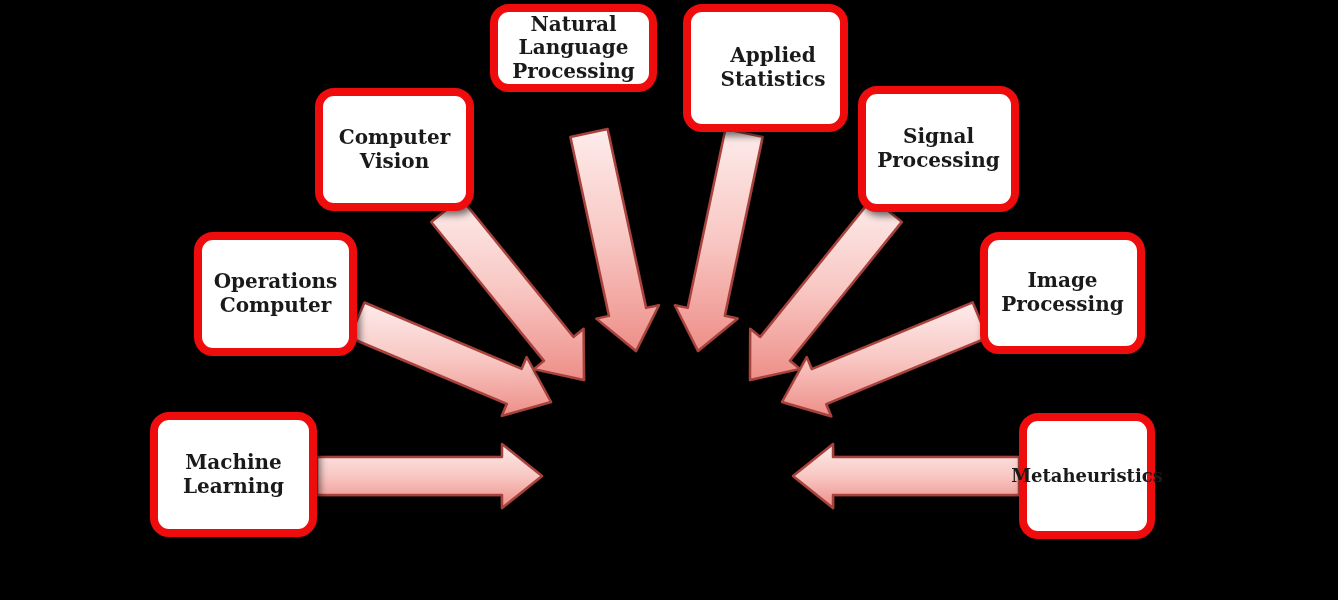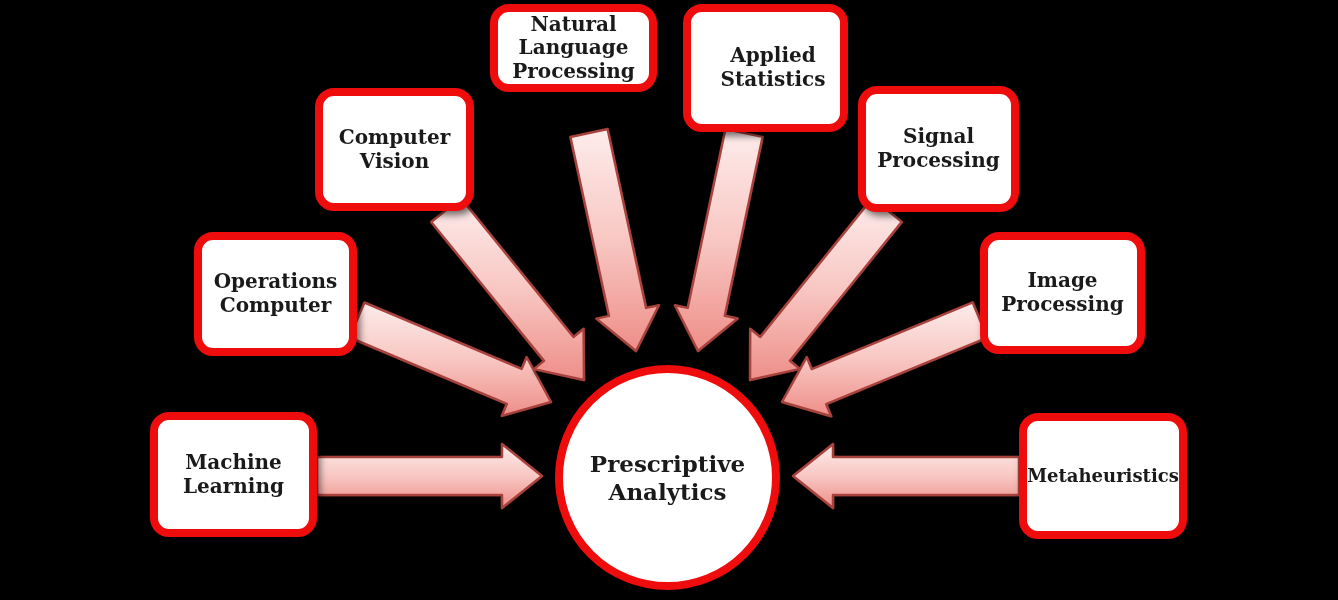--- a/index.html
+++ b/index.html
@@ -102,21 +102,18 @@
   </div>
 
   <div class="node" style="left:858px;top:86px;width:161px;height:126px;">
     <span>Signal Processing</span>
   </div>
 
   <div class="node" style="left:980px;top:232px;width:165px;height:122px;">
     <span>Image Processing</span>
   </div>
 
-  <div class="node tight" style="left:1019px;top:413px;width:168px;height:126px;">
+  <div class="node tight" style="left:1019px;top:413px;width:136px;height:126px;">
     <span>Metaheuristics</span>
   </div>
 
-  <div class="hub">
-    <span>Prescriptive Analytics</span>
-  </div>
 
 </div>
 
 </body></html>

